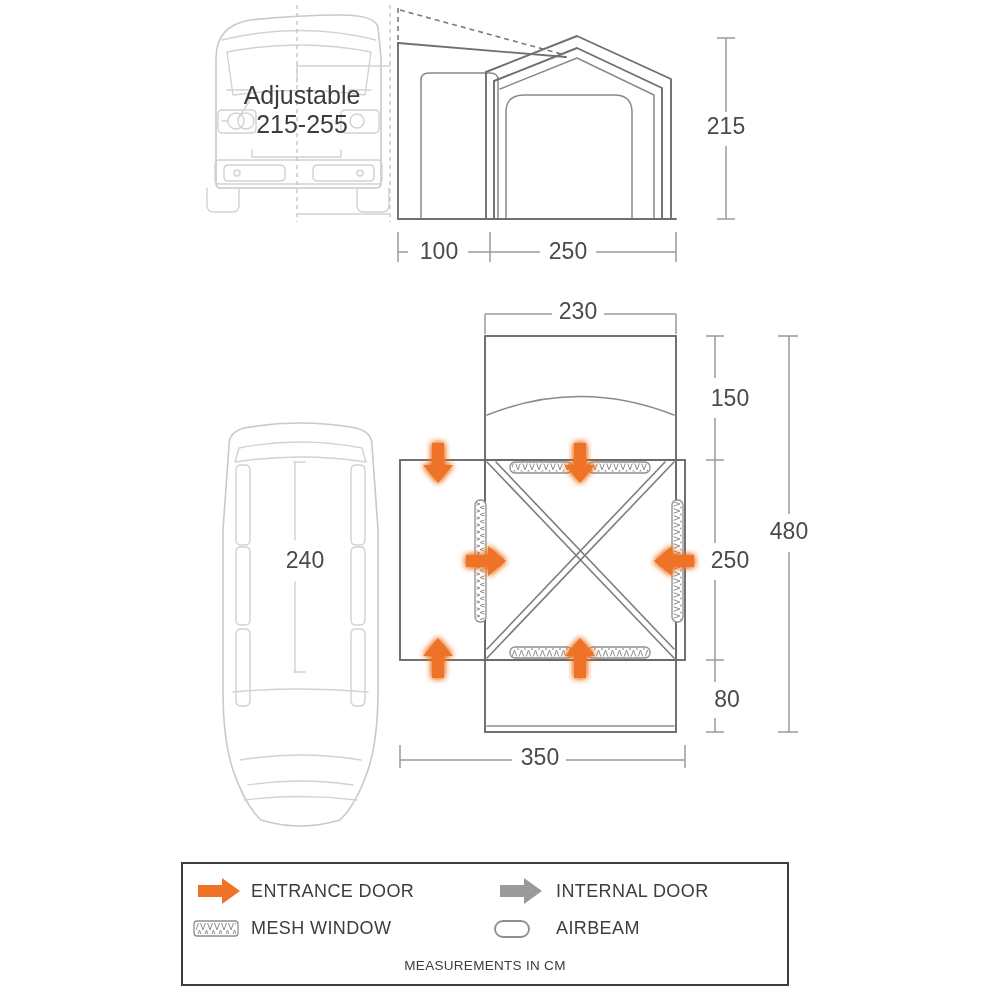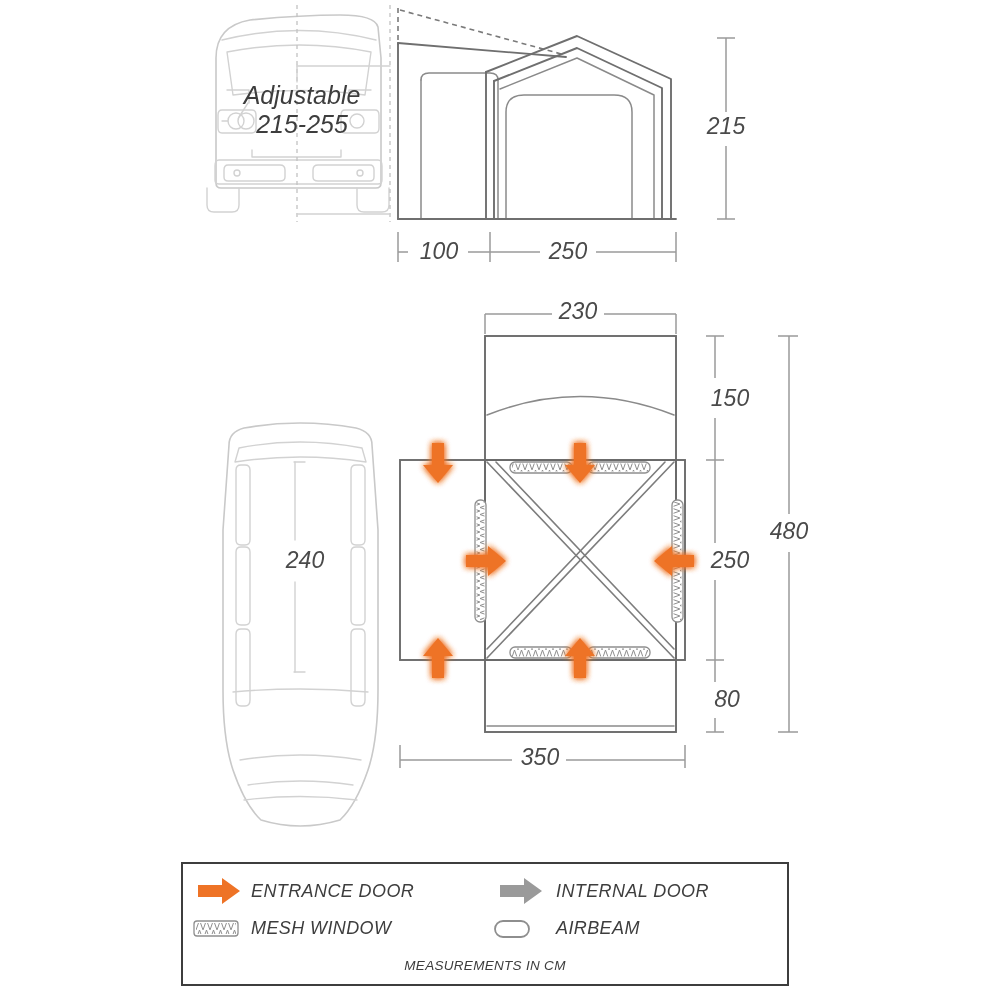--- a/index.html
+++ b/index.html
@@ -4,21 +4,21 @@
 <title>Awning Technical Specification Diagram</title>
 <style>
   html,body{margin:0;padding:0;background:#ffffff;}
   body{
     width:1000px;height:1000px;
     font-family:"Liberation Sans","DejaVu Sans",sans-serif;
     color:#3a3a3a;
     overflow:hidden;
     position:relative;
   }
-  #stage{position:absolute;left:0;top:0;width:792px;height:1000px;font-style:italic;}
+  #stage{position:absolute;left:0;top:0;width:792px;height:1000px;}
   svg{display:block;}
   .dimtext{
     font-family:"Liberation Sans","DejaVu Sans",sans-serif;
     font-size:23px;
     fill:#4a4a4a;
     text-anchor:middle;
     dominant-baseline:middle;
   }
   .adjtext{
     font-family:"Liberation Sans","DejaVu Sans",sans-serif;

